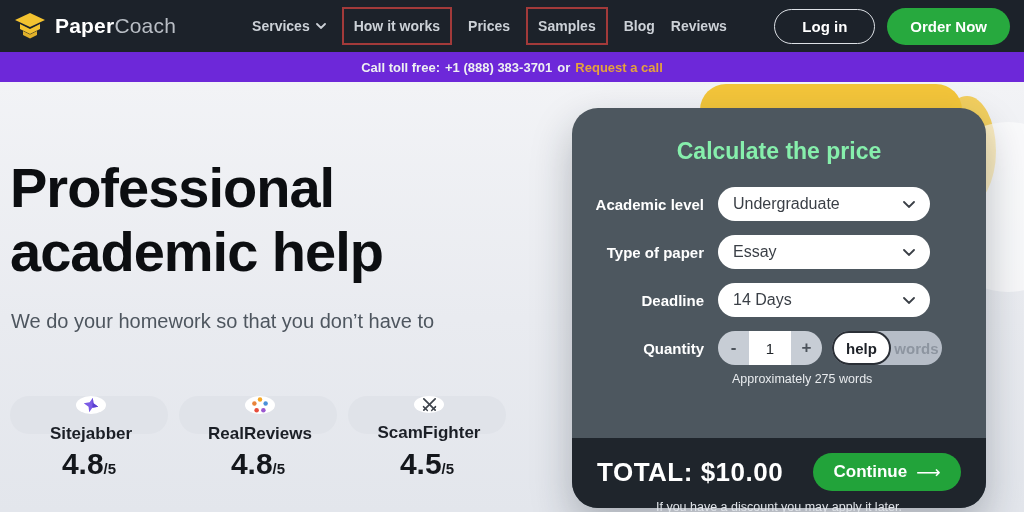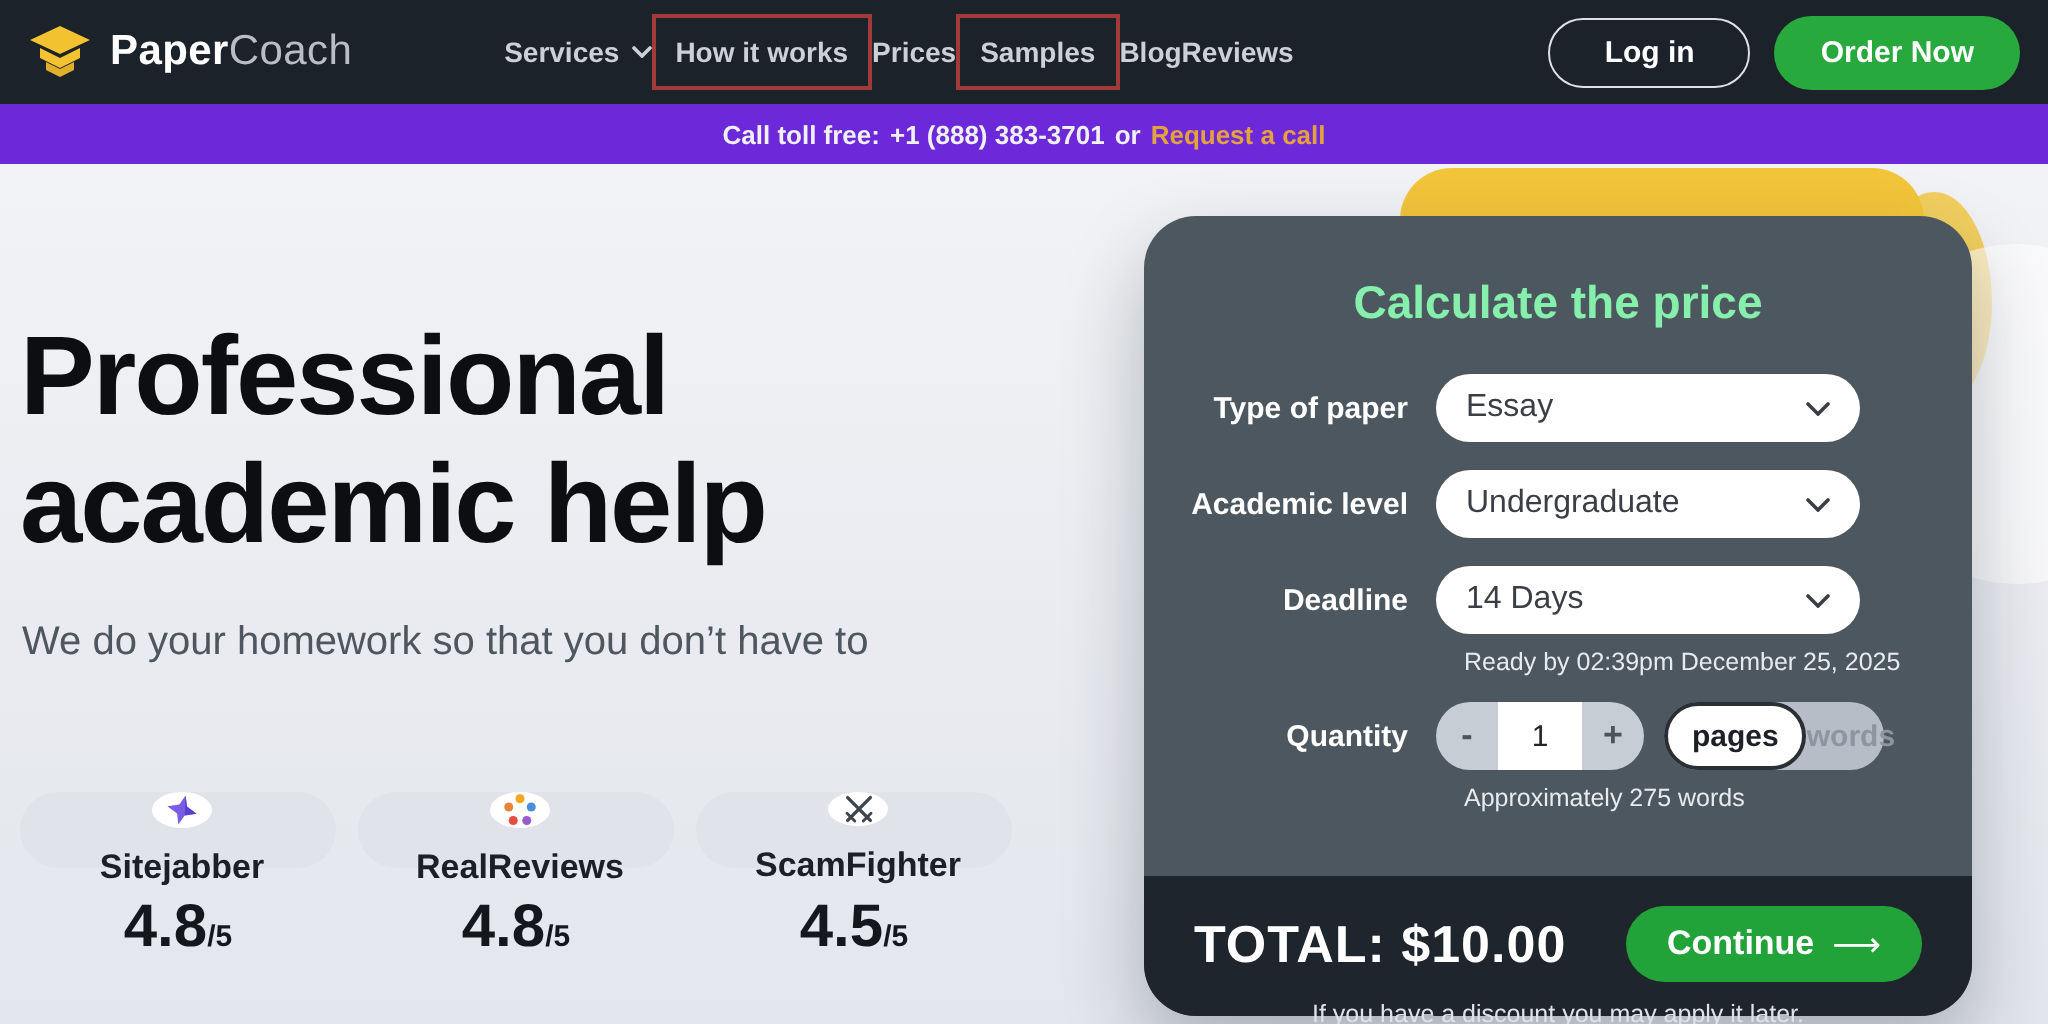--- a/index.html
+++ b/index.html
@@ -5,21 +5,21 @@
   * { margin:0; padding:0; box-sizing:border-box; }
   html,body { width:1024px; height:512px; overflow:hidden;
     font-family:"Liberation Sans", sans-serif; background:#e9ebf0; }
 
   
   .topbar { height:52px; background:#1c222a; display:flex; align-items:center; position:relative; }
   .brand { display:flex; align-items:center; gap:9px; margin-left:14px; cursor:pointer; }
   .cap-icon { width:32px; height:26px; }
   .brand-text { font-size:21px; font-weight:700; color:#ffffff; letter-spacing:.2px; }
   .brand-text .light { color:#b9bec5; font-weight:400; }
-  .nav { display:flex; align-items:center; gap:0; margin-left:76px; }
+  .nav { display:flex; align-items:center; gap:16px; margin-left:76px; }
   .nav-item { display:flex; align-items:center; gap:6px; color:#ccd1d7; font-size:14px;
     font-weight:700; cursor:pointer; white-space:nowrap; }
   .annotated { border:2px solid #a23a3a; padding:9px 10px; }
   .chev { width:10px; height:6px; }
   .header-actions { margin-left:auto; display:flex; align-items:center; gap:12px; margin-right:14px; }
   .btn-login { height:35px; padding:0 27px; background:transparent; border:1.5px solid #dde1e6;
     border-radius:18px; color:#fff; font-size:15px; font-weight:700; cursor:pointer;
     font-family:inherit; }
   .btn-order { height:37px; padding:0 23px; background:#27a93e; border:none; border-radius:19px;
     color:#fff; font-size:15px; font-weight:700; cursor:pointer; font-family:inherit; }
@@ -205,59 +205,58 @@
         <span class="rating-num">4.5</span><span class="rating-scale">/5</span>
       </div>
     </div>
   </div>
 
   <section class="card">
     <h2 class="card-title">Calculate the price</h2>
 
     <div class="rows">
       <div class="row">
+        <div class="row-label">Academic level</div>
+        <div class="select">
+          <span>Undergraduate</span>
+          <svg class="chev-dark" viewBox="0 0 12 7">
+              <polyline points="1,1 6,6 11,1" fill="none" stroke="#3a3f46" stroke-width="1.8" stroke-linecap="round"></polyline>
+            </svg>
+        </div>
+      </div>
+
+      <div class="row">
         <div class="row-label">Type of paper</div>
         <div class="select">
           <span>Essay</span>
           <svg class="chev-dark" viewBox="0 0 12 7">
               <polyline points="1,1 6,6 11,1" fill="none" stroke="#3a3f46" stroke-width="1.8" stroke-linecap="round"></polyline>
             </svg>
         </div>
       </div>
 
       <div class="row">
-        <div class="row-label">Academic level</div>
-        <div class="select">
-          <span>Undergraduate</span>
-          <svg class="chev-dark" viewBox="0 0 12 7">
-              <polyline points="1,1 6,6 11,1" fill="none" stroke="#3a3f46" stroke-width="1.8" stroke-linecap="round"></polyline>
-            </svg>
-        </div>
-      </div>
-
-      <div class="row">
         <div class="row-label">Deadline</div>
         <div class="select">
           <span>14 Days</span>
           <svg class="chev-dark" viewBox="0 0 12 7">
               <polyline points="1,1 6,6 11,1" fill="none" stroke="#3a3f46" stroke-width="1.8" stroke-linecap="round"></polyline>
             </svg>
         </div>
       </div>
-      <div class="note">Ready by 02:39pm December 25, 2025</div>
 
       <div class="row">
         <div class="row-label">Quantity</div>
         <div class="stepper">
           <span class="step-btn">-</span>
           <span class="qty">1</span>
           <span class="step-btn">+</span>
         </div>
         <div class="unit-toggle">
-          <span class="unit-pages">pages</span>
+          <span class="unit-pages">help</span>
           <span class="unit-words">words</span>
         </div>
       </div>
       <div class="note">Approximately 275 words</div>
     </div>
 
     <div class="card-footer">
       <div class="footer-top">
         <div class="total">
           <span>TOTAL:</span>

